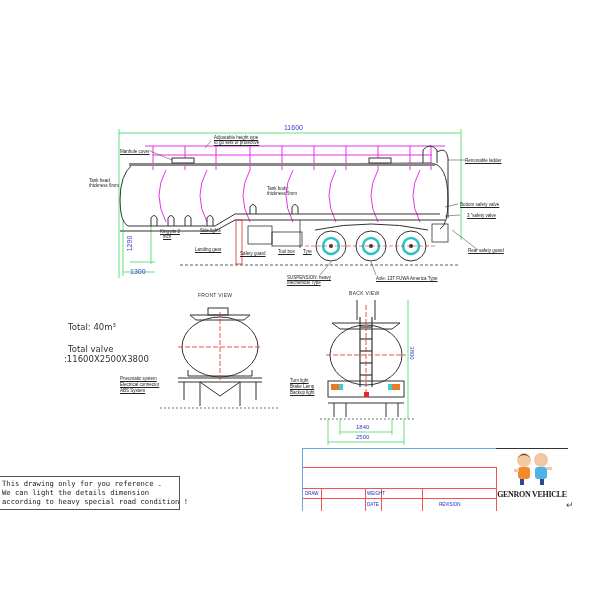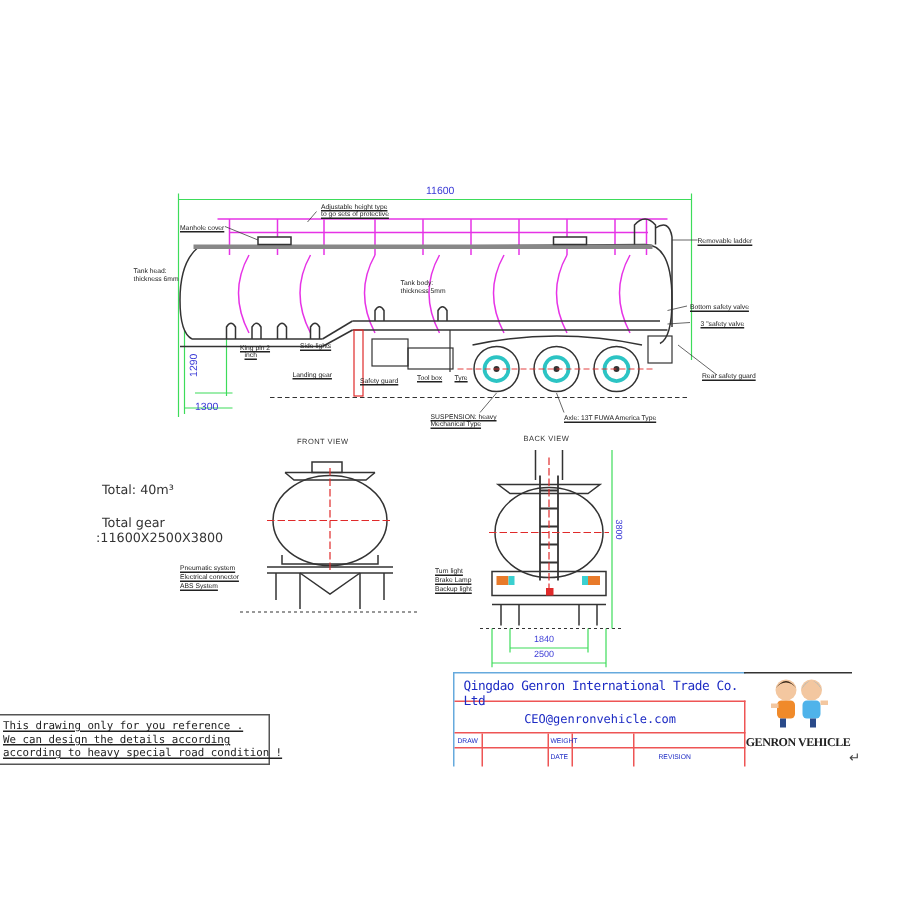--- a/index.html
+++ b/index.html
@@ -2,21 +2,21 @@
 <html><head>
 <meta charset="utf-8">
 <style>
   html,body{margin:0;padding:0;background:#fff;}
   body{width:600px;height:600px;position:relative;overflow:hidden;font-family:"Liberation Sans",sans-serif;}
   .abs{position:absolute;}
   .lbl{position:absolute;font-size:4.5px;color:#222;white-space:nowrap;line-height:5px;text-decoration:underline;}
   .dim{position:absolute;font-size:7px;color:#3b3bd6;font-family:"Liberation Sans",sans-serif;}
   .view-title{position:absolute;font-size:5px;color:#333;letter-spacing:0.3px;}
   .spec{position:absolute;font-size:8.5px;color:#333;font-family:"DejaVu Sans",sans-serif;line-height:10px;}
-  .note{position:absolute;left:0;top:476px;width:180px;height:34px;border:1px solid #555;border-left:none;font-size:7.2px;color:#222;padding:2px 0 0 2px;line-height:9px;font-family:"DejaVu Sans Mono",monospace;box-sizing:border-box;text-decoration:underline;}
+  .note{position:absolute;left:0;top:476px;width:180px;height:34px;border:1px solid #555;border-left:none;font-size:7.2px;color:#222;padding:2px 0 0 2px;line-height:9px;font-family:"DejaVu Sans Mono",monospace;box-sizing:border-box;}
   .note div{white-space:nowrap;}
   .titleblock{position:absolute;left:302px;top:448px;width:194px;height:62px;border-top:1px solid #6ad;border-left:1px solid #6ad;}
   .tb-row{position:absolute;left:0;width:194px;border-bottom:1px solid #e55;}
   .tb-company{position:absolute;left:6px;top:4px;font-size:8.5px;color:#1d2bc4;font-family:"DejaVu Sans Mono",monospace;letter-spacing:-0.3px;}
   .tb-email{position:absolute;left:0;width:194px;top:26px;text-align:center;font-size:8px;color:#1d2bc4;font-family:"DejaVu Sans Mono",monospace;}
   .tb-cell{position:absolute;font-size:4.5px;color:#1d2bc4;}
   .vline{position:absolute;width:1px;background:#e55;}
   .logo{position:absolute;left:496px;top:448px;width:72px;height:50px;border-top:1px solid #333;}
   .logo-text{position:absolute;left:0;bottom:0;width:72px;text-align:center;font-family:"Liberation Serif",serif;font-weight:bold;font-size:8px;color:#222;letter-spacing:-0.3px;}
   .enter-mark{position:absolute;left:566px;top:500px;font-size:9px;color:#444;}
@@ -227,36 +227,34 @@
 </svg>
 <div class="view-title" style="left:349px;top:290px">BACK VIEW</div>
 <div class="dim" style="left:405px;top:350px;transform:rotate(90deg);font-size:6px">3800</div>
 <div class="dim" style="left:356px;top:424px;font-size:6px">1840</div>
 <div class="dim" style="left:356px;top:434px;font-size:6px">2500</div>
 <div class="lbl" style="left:290px;top:378px">Turn light</div>
 <div class="lbl" style="left:290px;top:384px">Brake Lamp</div>
 <div class="lbl" style="left:290px;top:390px">Backup light</div>
 
 <div class="spec" style="left:68px;top:322px">Total:  40m³</div>
-<div class="spec" style="left:68px;top:344px">Total  gear</div>
+<div class="spec" style="left:68px;top:344px">Total  valve</div>
 <div class="spec" style="left:64px;top:354px">:11600X2500X3800</div>
 
 <div class="note">
   <div>This drawing only for you reference .</div>
-  <div>We can design the details according</div>
+  <div>We can light the details dimension</div>
   <div>according to heavy special road condition !</div>
 </div>
 
 <div class="titleblock">
   <div class="tb-row" style="top:18px"></div>
   <div class="tb-row" style="top:39px"></div>
   <div class="tb-row" style="top:49px"></div>
   <div class="tb-row" style="top:61px;border-bottom:none"></div>
-  <div class="tb-company">Qingdao Genron International Trade Co. Ltd</div>
-  <div class="tb-email">CEO@genronvehicle.com</div>
   <div class="vline" style="left:18px;top:40px;height:22px"></div>
   <div class="vline" style="left:62px;top:40px;height:22px"></div>
   <div class="vline" style="left:78px;top:40px;height:22px"></div>
   <div class="vline" style="left:119px;top:40px;height:22px"></div>
   <div class="vline" style="left:193px;top:18px;height:44px"></div>
   <div class="tb-cell" style="left:2px;top:42px">DRAW</div>
   <div class="tb-cell" style="left:64px;top:42px">WEIGHT</div>
   <div class="tb-cell" style="left:64px;top:53px">DATE</div>
   <div class="tb-cell" style="left:136px;top:53px">REVISION</div>
 </div>

